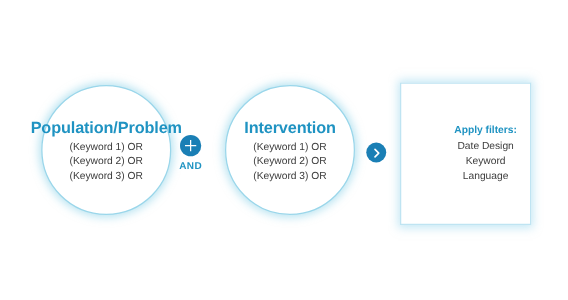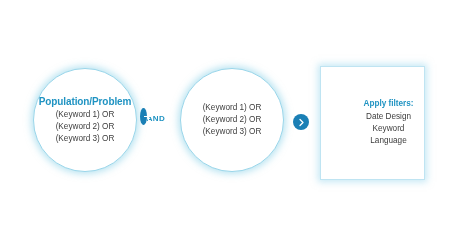--- a/index.html
+++ b/index.html
@@ -33,21 +33,21 @@
     display: flex;
     flex-direction: column;
     align-items: center;
     justify-content: center;
     box-sizing: border-box;
   }
   #circle-population { left: 33px; top: 68px; }
   #circle-intervention { left: 180px; top: 68px; }
 
   .concept-heading {
-    font-size: 10px;
+    font-size: 13px;
     font-weight: bold;
     color: #1f93c2;
     line-height: 1.45;
     text-align: center;
     white-space: nowrap;
     letter-spacing: -0.1px;
   }
   .concept-line {
     font-size: 8.2px;
     color: #3c3c3c;
@@ -56,21 +56,21 @@
     white-space: nowrap;
   }
 
   
   #and-connector {
     position: absolute;
     left: 140px;
     top: 108px;
     width: 25px;
     display: flex;
-    flex-direction: row;
+    flex-direction: column;
     align-items: center;
   }
   .plus-badge {
     width: 17px;
     height: 17px;
     border-radius: 50%;
     background: #1a7fb5;
     position: relative;
   }
   .plus-badge .bar-h,
@@ -160,20 +160,21 @@
 
   <div id="and-connector">
     <div class="plus-badge">
       <span class="bar-h"></span>
       <span class="bar-v"></span>
     </div>
     <div id="and-label">AND</div>
   </div>
 
   <div class="concept-circle" id="circle-intervention">
+    <div class="concept-heading">Intervention</div>
     <div class="concept-line">(Keyword 1) OR</div>
     <div class="concept-line">(Keyword 2) OR</div>
     <div class="concept-line">(Keyword 3) OR</div>
   </div>
 
   <div id="chevron-connector">
     <svg width="7" height="9" viewBox="0 0 7 9" aria-hidden="true">
       <polyline points="2,1.5 5,4.5 2,7.5" fill="none" stroke="#ffffff" stroke-width="1.3" stroke-linecap="round" stroke-linejoin="round"></polyline>
     </svg>
   </div>

